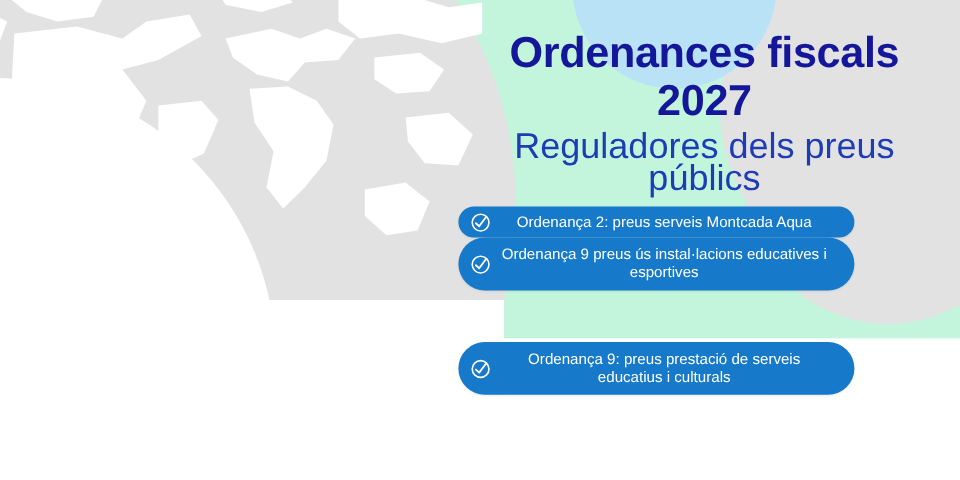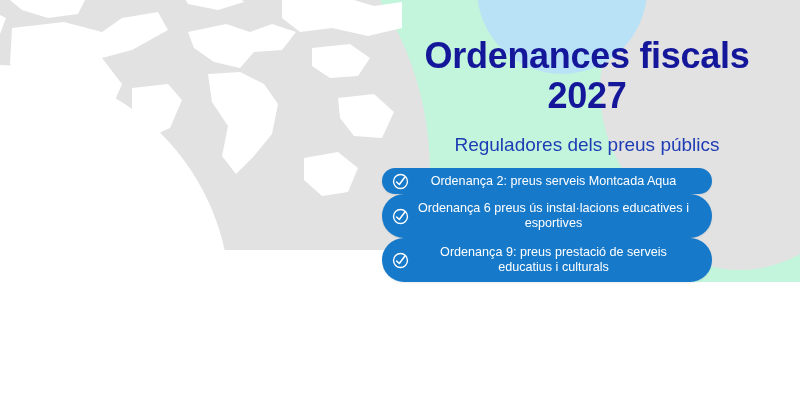--- a/index.html
+++ b/index.html
@@ -70,34 +70,34 @@
   .worldmap{left:-18px;top:-12px;width:420px;height:260px;}
 
   
   .money{left:18px;top:38px;width:370px;height:260px;}
 
   
   .panel{
     position:absolute;left:382px;top:8px;width:410px;height:384px;
   }
   .title{
-    margin:16px;
+    margin:4px;
     text-align:center;
     color:#14179a;
     font-size:36px;
     line-height:40px;
     font-weight:bold;
     letter-spacing:-0.3px;
     padding-top:12px;
   }
   .subtitle{
     margin:6px 0 0 0;
     text-align:center;
     color:#1e3cb4;
-    font-size:19px;
+    font-size:30px;
     line-height:26px;
     font-weight:normal;
   }
 
   .pill-list{
     list-style:none;
     margin:10px 0 0 0;
     padding:0;
     display:flex;
     flex-direction:column;
@@ -114,21 +114,21 @@
     min-height:26px;
     padding:4px 16px 4px 10px;
     font-size:12.6px;
     line-height:15px;
     box-shadow:0 1px 2px rgba(0,0,0,.08);
   }
   .pill.w1{width:330px;}
   .pill.w2{width:344px;}
   .pill.w3{width:330px;}
   .pill.w4{width:330px;min-height:44px;}
-  .pill.w5{width:330px;min-height:44px;}
+  .pill.w5{width:330px;min-height:44px;margin-top:43px;}
   
   .pill.w4:before{
     content:"";
     position:absolute;right:-3px;top:4px;
     width:30px;height:38px;
     background:#174a7e;
     border-radius:0 30px 30px 0;
     z-index:-1;
   }
   .pill .chk{
@@ -309,21 +309,21 @@
 
 
 
       <li class="pill w4">
         <span class="chk">
           <svg viewBox="0 0 20 20" width="17" height="17">
             <circle cx="10" cy="10" r="8.2" fill="none" stroke="#ffffff" stroke-width="1.6"></circle>
             <path d="M5.4 10.6 L8.6 13.6 L15.2 4.8" fill="none" stroke="#ffffff" stroke-width="1.8" stroke-linecap="round" stroke-linejoin="round"></path>
           </svg>
         </span>
-        <span class="txt">Ordenança 6 preus ús instal·lacions educatives i esportives</span>
+        <span class="txt">Ordenança 9 preus ús instal·lacions educatives i esportives</span>
       </li>
 
       <li class="pill w5">
         <span class="chk">
           <svg viewBox="0 0 20 20" width="17" height="17">
             <circle cx="10" cy="10" r="8.2" fill="none" stroke="#ffffff" stroke-width="1.6"></circle>
             <path d="M5.4 10.6 L8.6 13.6 L15.2 4.8" fill="none" stroke="#ffffff" stroke-width="1.8" stroke-linecap="round" stroke-linejoin="round"></path>
           </svg>
         </span>
         <span class="txt">Ordenança 9: preus prestació de serveis educatius i culturals</span>

